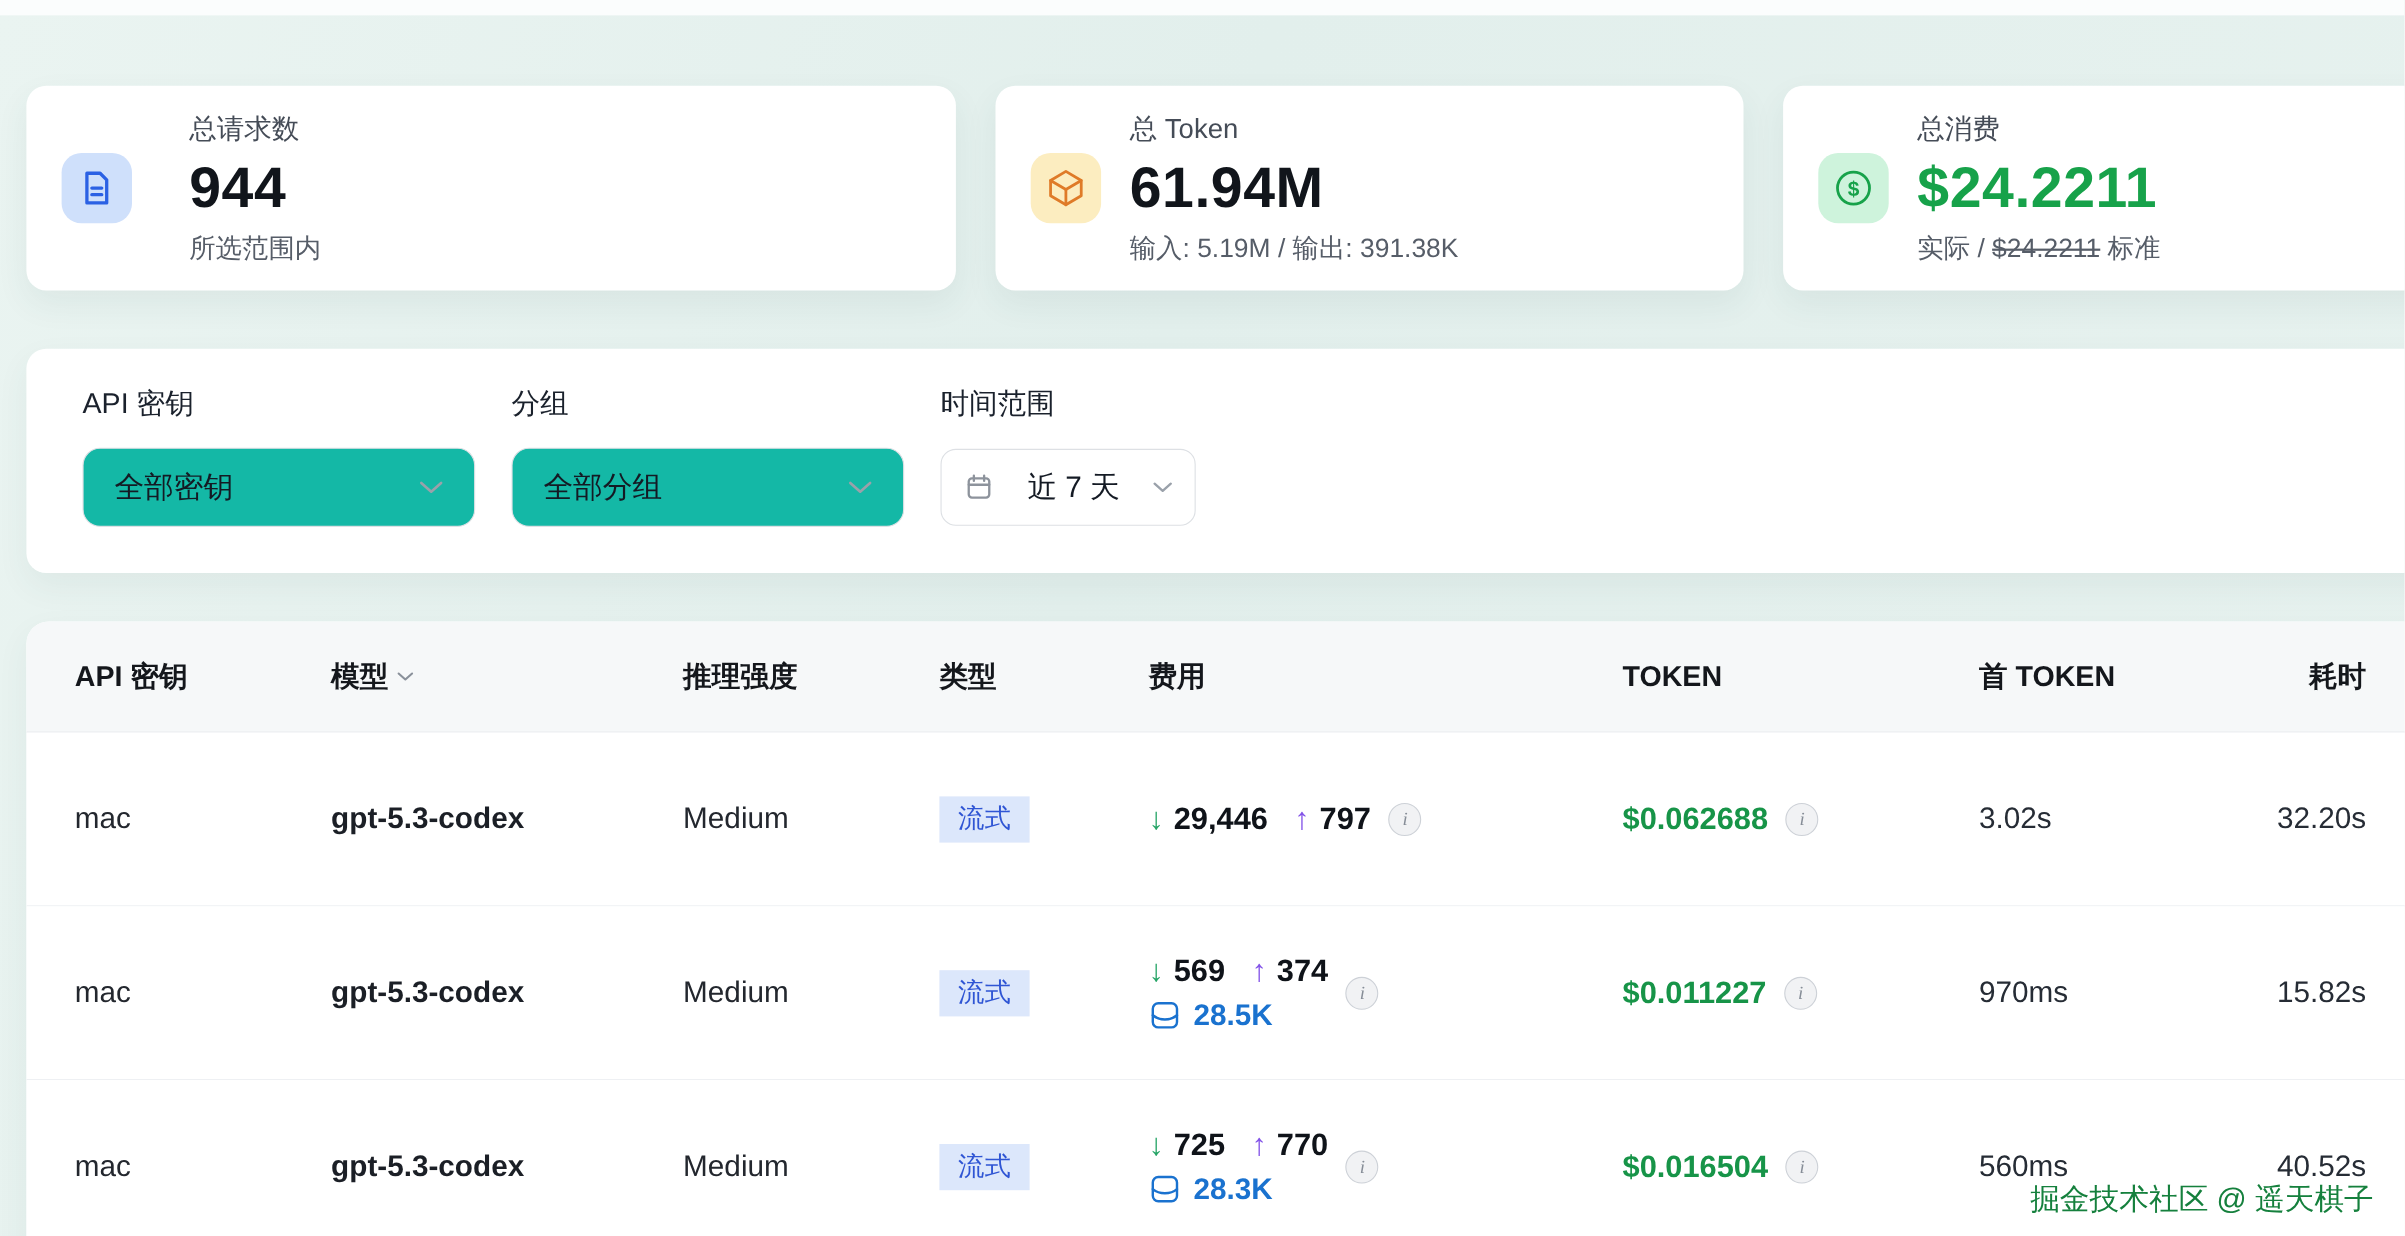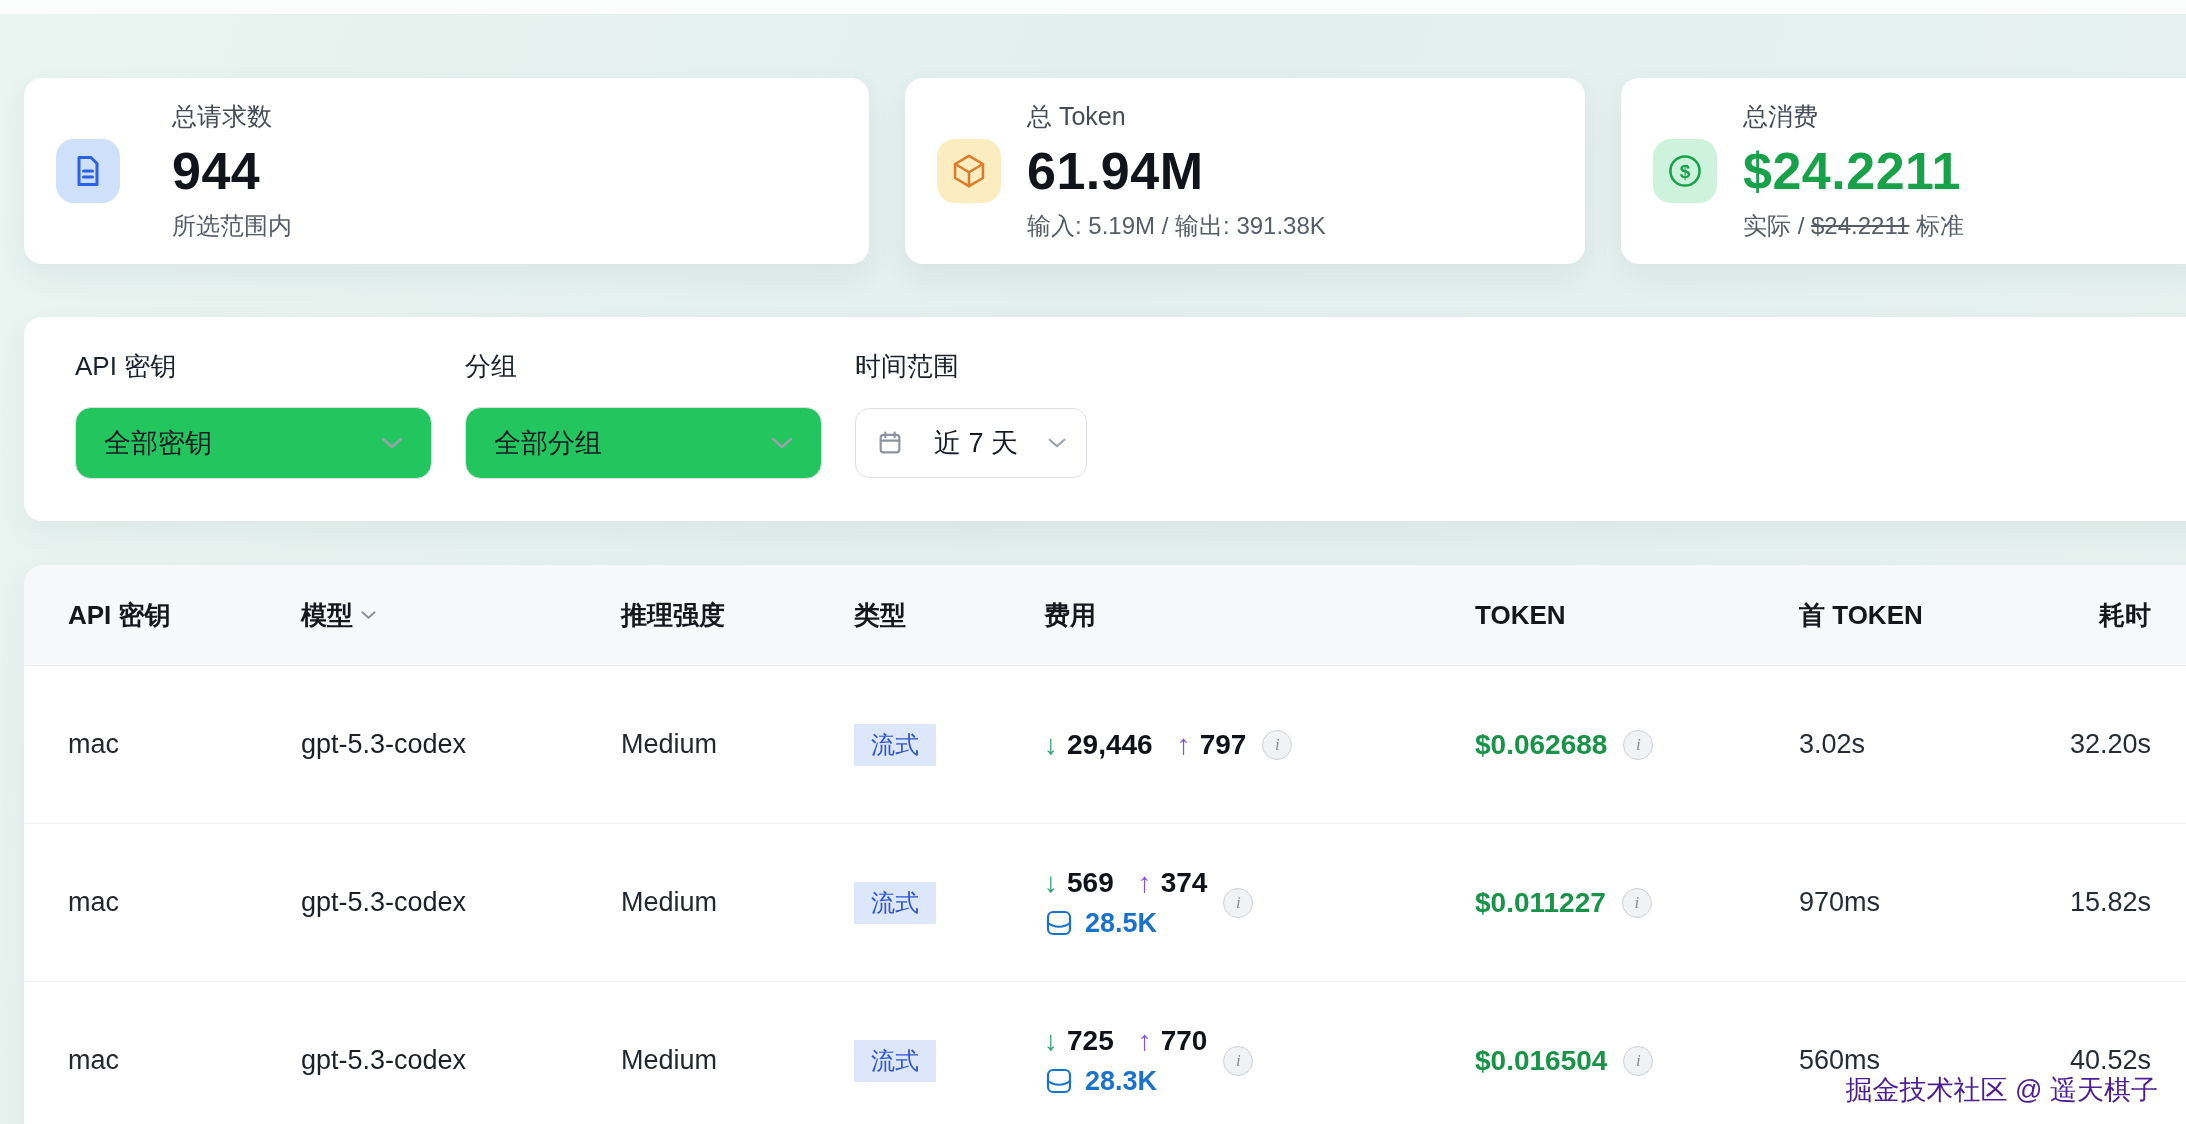--- a/index.html
+++ b/index.html
@@ -41,21 +41,21 @@
   .filter-card {
     margin-top:53px; background:#ffffff; border-radius:18px;
     width:2300px; height:204px;
     box-shadow:0 12px 30px rgba(45,90,80,0.06);
     display:flex; align-items:flex-start; padding:32px 0 0 51px; gap:33px;
   }
   .filter-group { display:flex; flex-direction:column; }
   .filter-label { font-size:26px; font-weight:500; color:#1a212c; margin-bottom:23px; }
   .select-box {
     width:357px; height:72px; border:1.5px solid #dde0e4; border-radius:16px;
-    background:#22c55e; display:flex; align-items:center; justify-content:space-between;
+    background:#14b8a6; display:flex; align-items:center; justify-content:space-between;
     padding:0 28px; cursor:pointer;
   }
   .select-box .sel-text { font-size:27px; color:#141a24; }
   .time-btn {
     width:232px; height:70px; border:1.5px solid #dde0e4; border-radius:14px;
     background:#fff; display:flex; align-items:center; gap:30px;
     padding:0 20px; cursor:pointer; margin-top:1px;
   }
   .time-btn .sel-text { font-size:27px; color:#141a24; }
 
@@ -65,21 +65,21 @@
     width:2300px; height:600px;
     box-shadow:0 12px 30px rgba(45,90,80,0.06);
     overflow:hidden;
   }
   .tr { display:grid; grid-template-columns:233px 320px 233px 190px 431px 324px 242px 150px; padding-left:44px; align-items:center; }
   .thead { height:101px; background:#f6f8f9; border-bottom:1px solid #e8eaed; }
   .th { font-size:26px; font-weight:700; color:#14171c; display:flex; align-items:center; gap:8px; }
   .th.right, .td.right { justify-content:flex-end; text-align:right; padding-right:40px; }
   .trow { height:158px; border-bottom:1px solid #edeff2; background:#fff; }
   .td { font-size:27px; color:#23272e; display:flex; align-items:center; }
-  .td.model { font-weight:400; color:#1b1f26; }
+  .td.model { font-weight:700; color:#1b1f26; }
   .badge {
     background:#dce7fb; color:#2f55d4; font-size:24px; font-weight:500;
     padding:9px 17px; border-radius:0; line-height:1;
   }
   .token-cell { align-items:center; }
   .token-lines { display:flex; flex-direction:column; gap:9px; }
   .token-line { display:flex; align-items:center; font-size:28px; font-weight:600; color:#0f1319; }
   .arr { font-size:28px; font-weight:400; margin-right:9px; }
   .arr.down { color:#27a567; }
   .arr.up { color:#8353e8; margin-left:24px; }
@@ -89,21 +89,21 @@
     border:1.5px solid #cdd1d7; color:#868d97; font-size:17px; font-style:italic;
     font-family:"Liberation Serif","DejaVu Serif",serif;
     display:flex; align-items:center; justify-content:center; flex:none;
     margin-left:16px; cursor:pointer;
   }
   .cost-val { font-size:28px; font-weight:700; color:#179448; }
   .time-val { color:#262c35; }
 
   .watermark {
     position:absolute; right:28px; bottom:16px;
-    font-size:27px; color:#4c1d95; text-shadow:1px 1px 0 rgba(255,255,255,0.9);
+    font-size:27px; color:#15803d; text-shadow:1px 1px 0 rgba(255,255,255,0.9);
   }
   svg { display:block; }
 </style>
 </head>
 <body>
 
 <div class="top-strip"></div>
 
 <div class="content">
 

